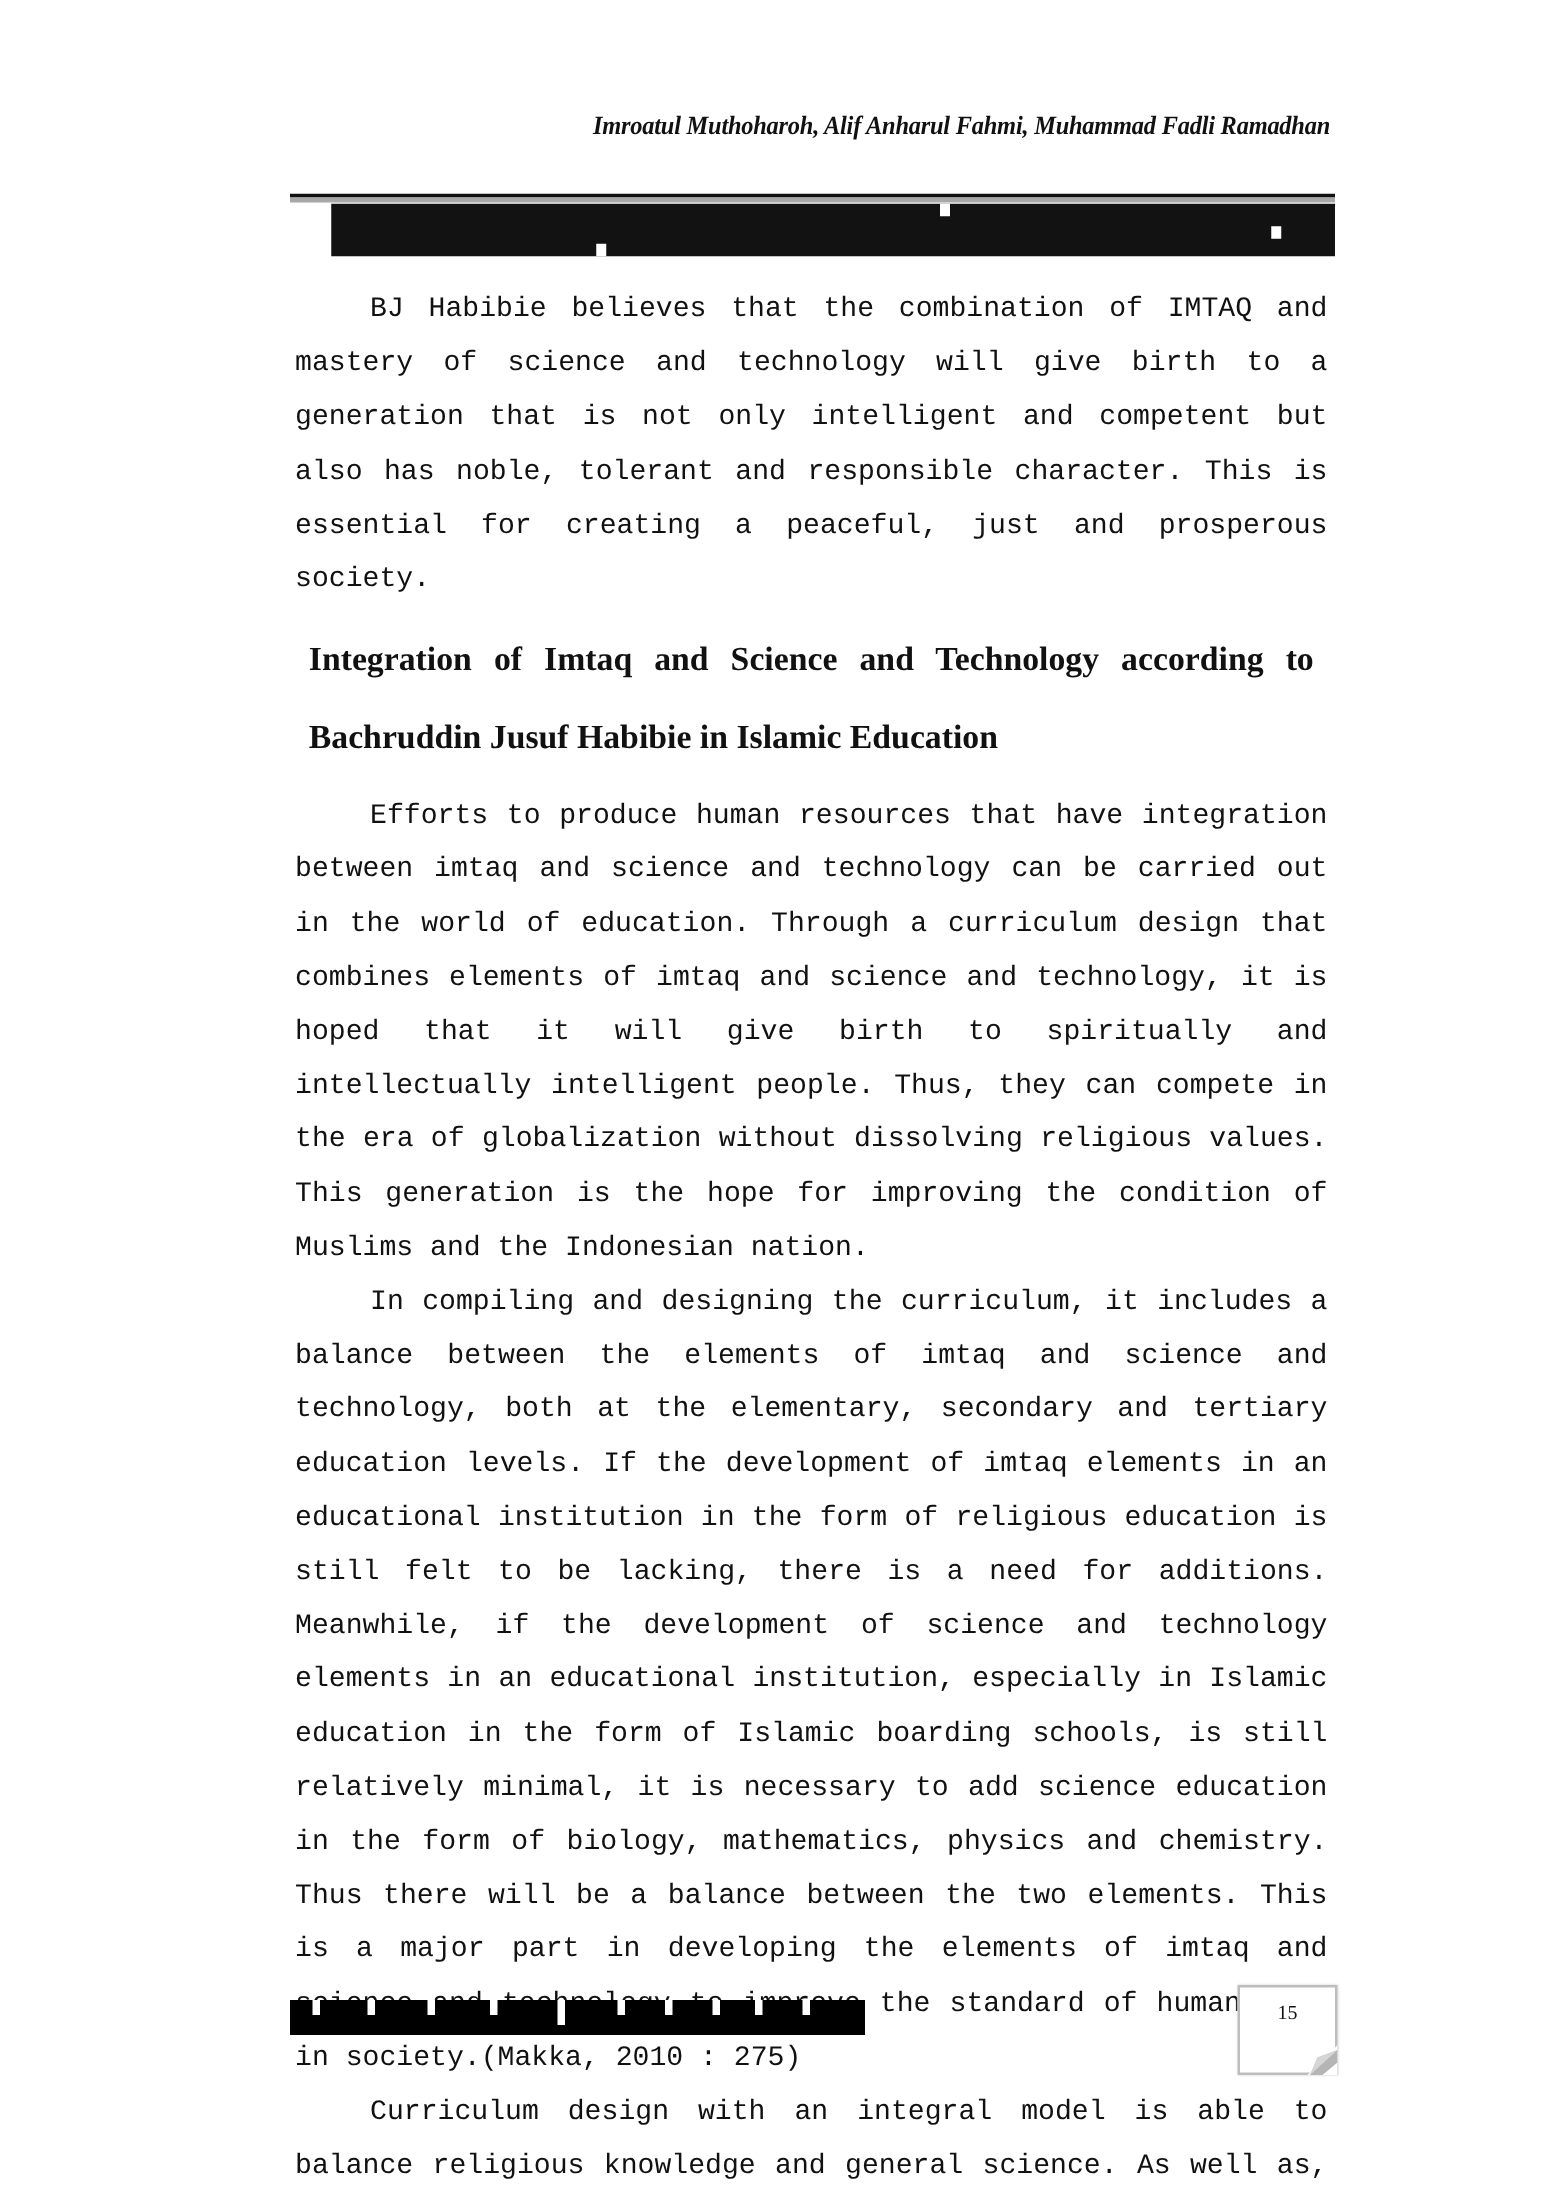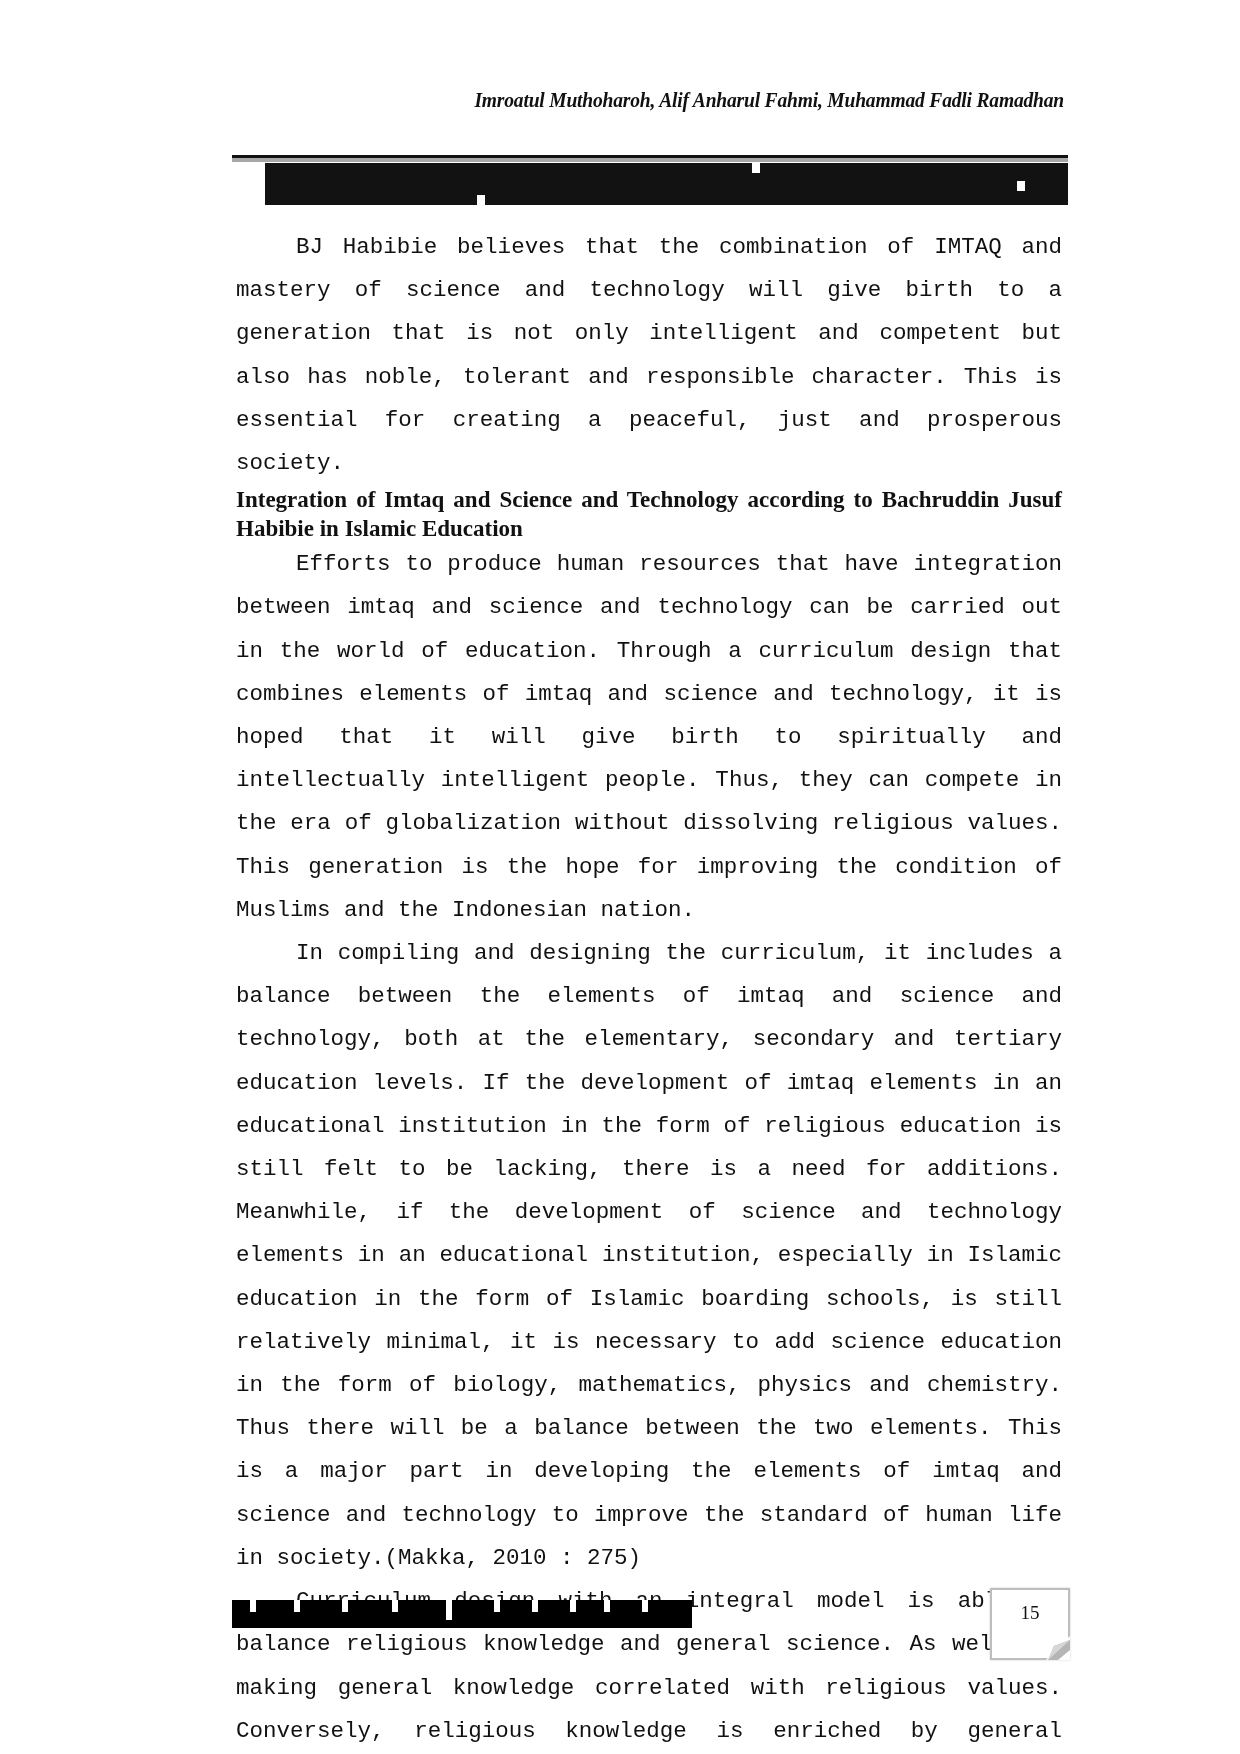--- a/index.html
+++ b/index.html
@@ -11,28 +11,28 @@
       letter-spacing: -0.2px; transform: scaleX(0.93); transform-origin: right; }
     .head-rule { position: absolute; left: 232px; width: 836px; top: 155px; height: 3px; background: #111; }
     .head-rule-grey { position: absolute; left: 232px; width: 836px; top: 158px; height: 4px; background: #a8a8a8; }
     .head-bar { position: absolute; left: 265px; width: 803px; top: 163px; height: 42px; background: #121212; }
     .head-bar .notch { position: absolute; background: #fff; width: 8px; height: 10px; }
 
     .body-text { position: absolute; left: 236px; width: 826px; top: 226px;
       font-size: 22.5px; line-height: 43.2px; text-align: justify; }
     .body-text p { margin: 0; }
     .body-text p.indent { text-indent: 60px; font-family: Liberation Mono, monospace; }
-    .body-text h2 { margin: 0; font-size: 23px; font-weight: bold; line-height: 29px; text-align: justify; }
+    .body-text h2 { margin: 11px; font-size: 27px; font-weight: bold; line-height: 62px; text-align: justify; }
 
     .foot-bar { position: absolute; left: 232px; top: 1600px; width: 460px; height: 28px; background: #000; }
     .foot-bar .gap { position: absolute; top: 0; height: 12px; background: #fff; width: 6px; }
 
     .page-box { position: absolute; left: 990px; top: 1588px; width: 76px; height: 68px;
       background: #fff; border: 2px solid #bdbdbd; box-shadow: 0 0 2px #ccc; }
-    .page-number { position: absolute; left: 0; right: 0; top: 12px; text-align: center; font-size: 19px; }
+    .page-number { position: absolute; left: 0; right: 0; top: 12px; text-align: center; font-size: 16px; }
     .page-curl { position: absolute; right: -2px; bottom: -2px; width: 24px; height: 24px; }
   </style>
 </head>
 <body>
 
 <div class="running-head">Imroatul Muthoharoh, Alif Anharul Fahmi, Muhammad Fadli Ramadhan</div>
 <div class="head-rule"></div>
 <div class="head-rule-grey"></div>
 <div class="head-bar">
   <span class="notch" style="left:212px; top:32px;"></span>

